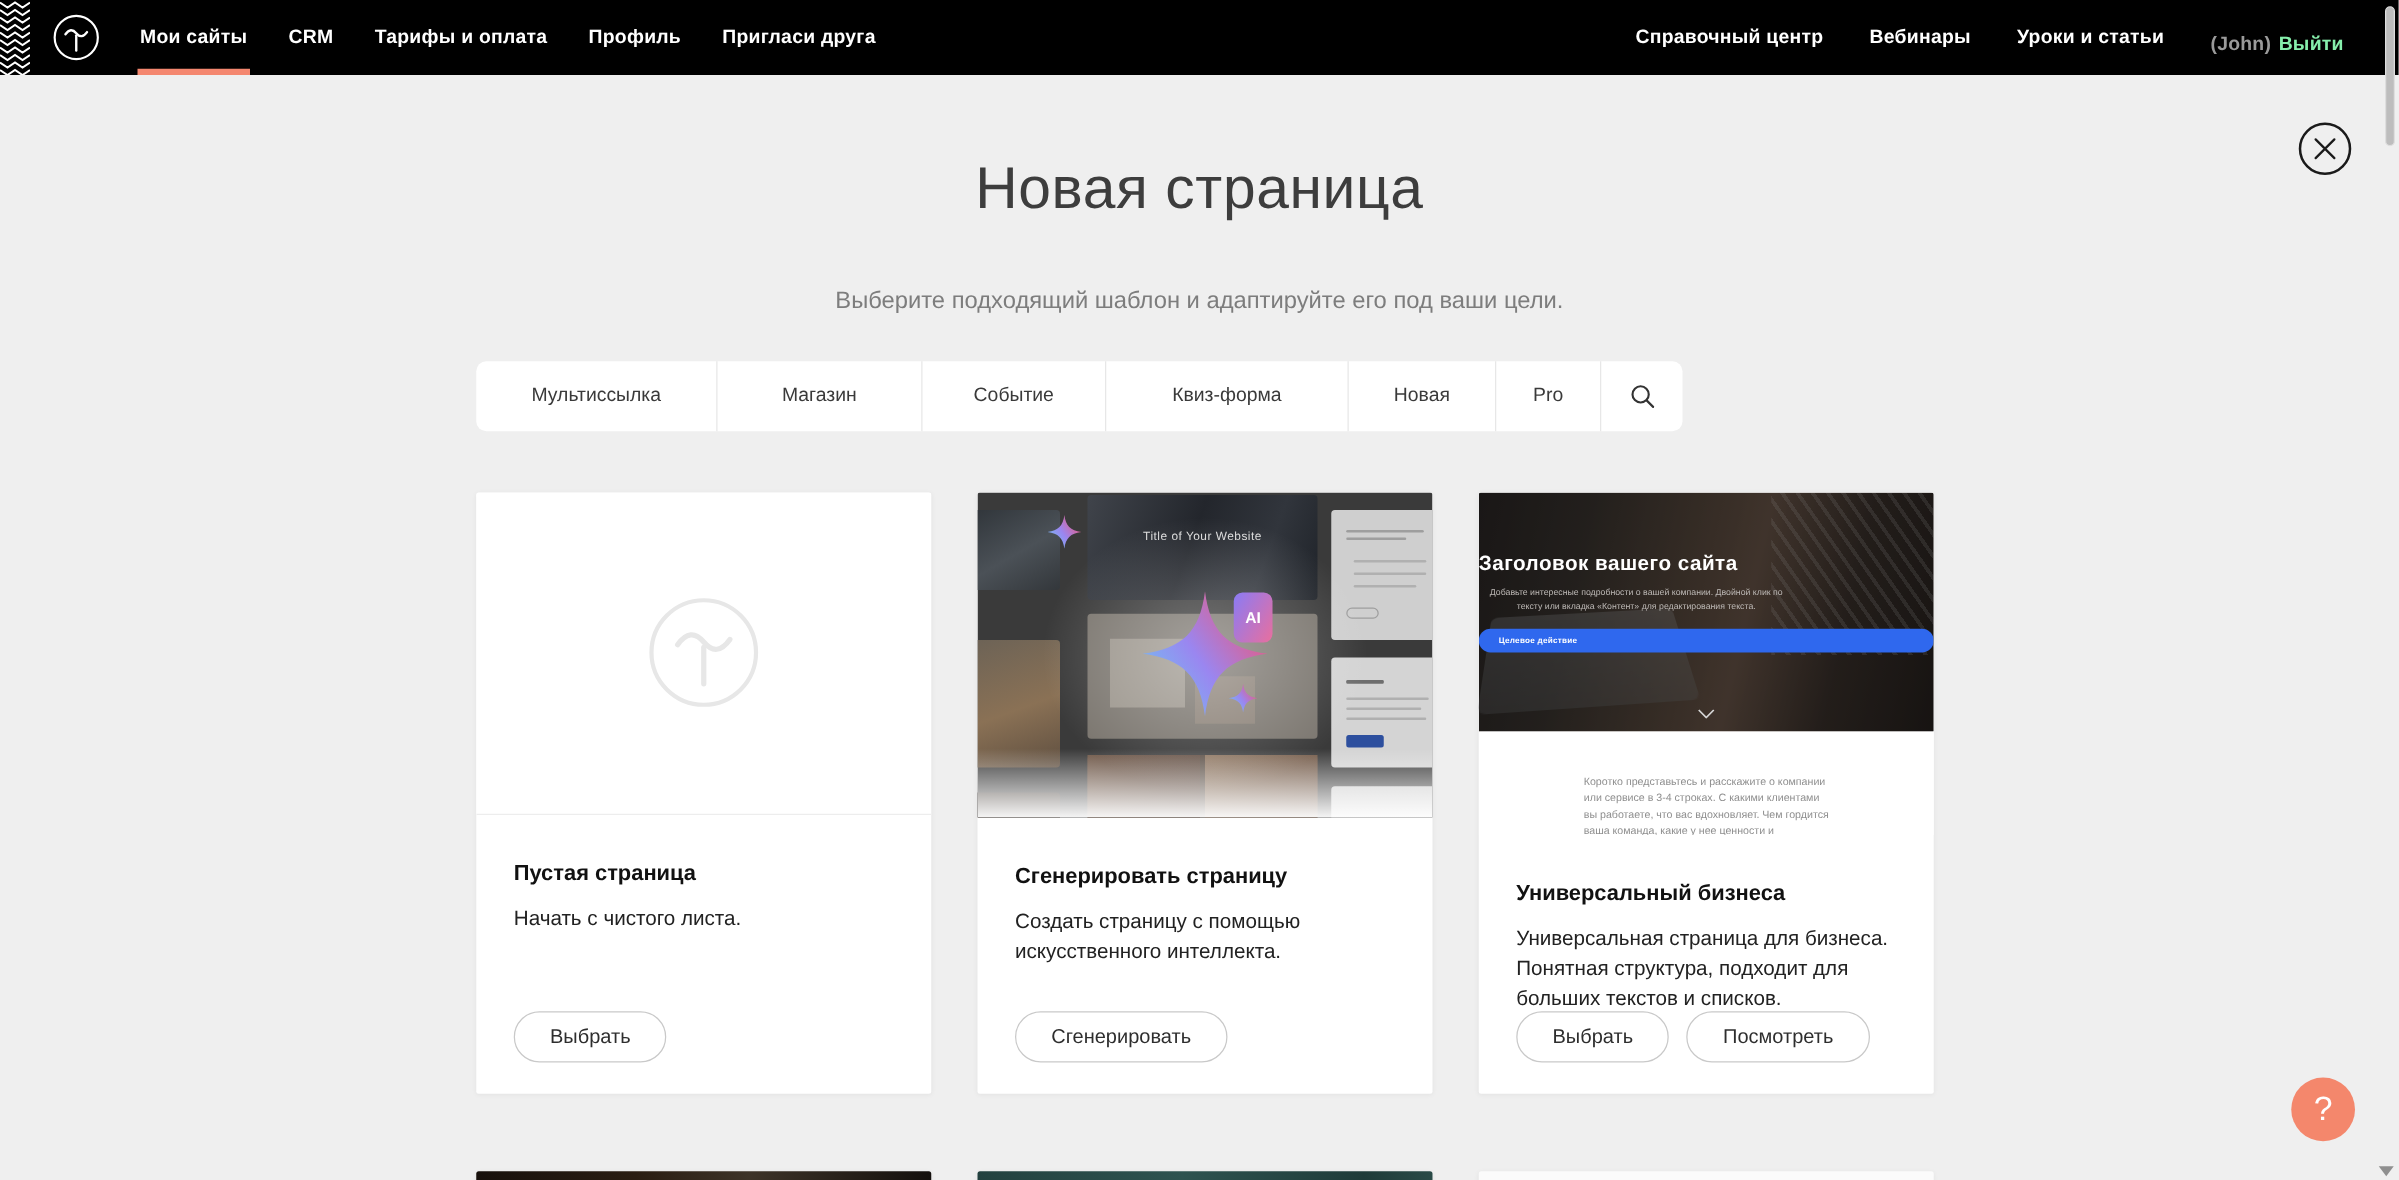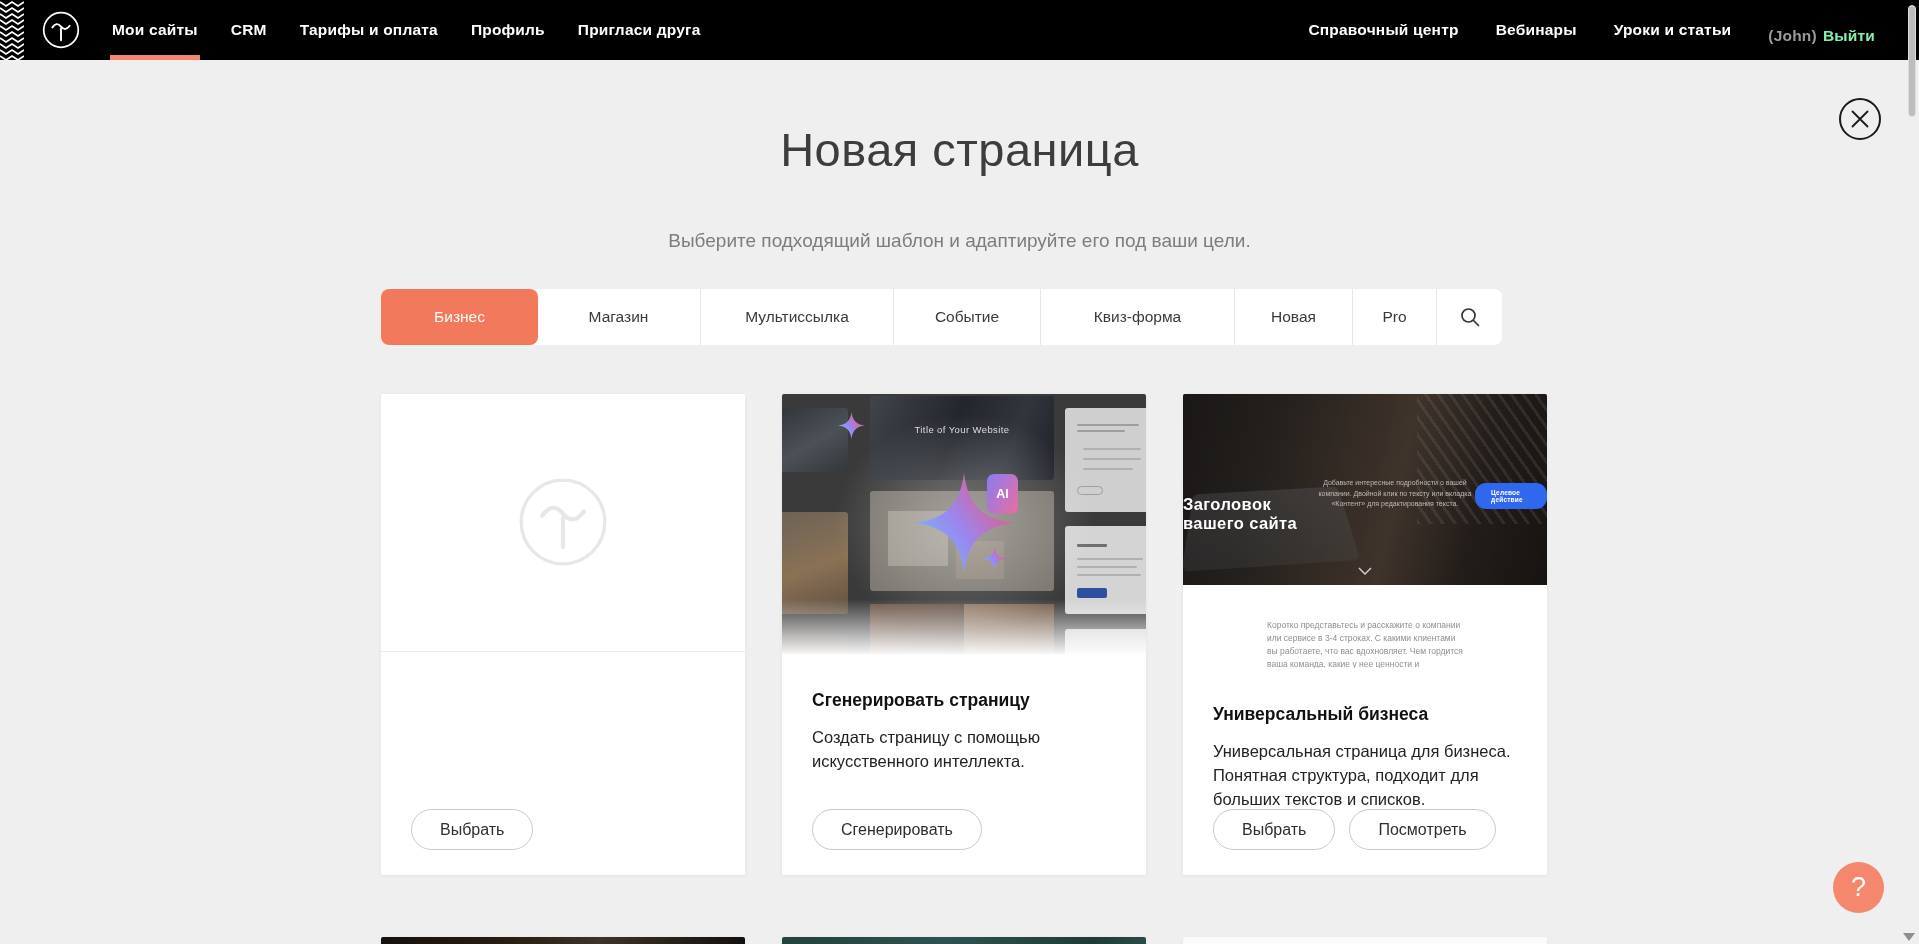--- a/index.html
+++ b/index.html
@@ -133,21 +133,21 @@
   .hero-stripes {
     position:absolute; right:-20px; top:-20px; width:150px; height:150px; opacity:.16;
     background:repeating-linear-gradient(55deg,#fff 0 3px, transparent 3px 10px);
   }
   .hero-laptop {
     position:absolute; left:6px; bottom:18px; width:160px; height:86px; opacity:.28;
     background:linear-gradient(#b7bcc0,#7d8286); transform:perspective(200px) rotateX(30deg) rotate(-4deg);
     border-radius:6px;
   }
   .hero-shade { position:absolute; inset:0; background:rgba(12,10,10,.45); }
-  .hero-inner { position:absolute; inset:0; display:flex; align-items:center; }
+  .hero-inner { position:absolute; inset:0; display:flex; flex-direction:column; }
   .hero-title { margin-top:48px; font-size:16.5px; font-weight:700; color:#fff; letter-spacing:.4px; }
   .hero-sub { margin-top:9px; width:252px; text-align:center; font-size:7px; line-height:1.5; color:#bdb9b6; }
   .hero-btn {
     margin-top:12px; background:#2f68ee; color:#fff; font-size:6.5px; font-weight:700;
     padding:6px 16px; border-radius:11px; cursor:pointer; letter-spacing:.2px;
   }
   .hero-chevron { position:absolute; bottom:10px; left:50%; transform:translateX(-50%); }
   .uni-about { height:83px; background:#fff; overflow:hidden; }
   .uni-about p {
     width:196px; margin:34px auto 0 auto; font-size:8.5px; line-height:13px; color:#8e8e8e;
@@ -214,23 +214,22 @@
   <svg viewBox="0 0 44 44" width="44" height="44">
     <circle cx="22" cy="22" r="20" stroke="#1a1a1a" stroke-width="2" fill="none"></circle>
     <path d="M14.5 14.5l15 15M29.5 14.5l-15 15" stroke="#1a1a1a" stroke-width="1.8" stroke-linecap="round"></path>
   </svg>
 </div>
 
 <h1 class="page-title">Новая страница</h1>
 <div class="page-subtitle">Выберите подходящий шаблон и адаптируйте его под ваши цели.</div>
 
 <div class="tabs">
-  <div class="tab w0 active">Бизнес</div>
+  <div class="tab w2">Мультиссылка</div>
   <div class="tab w1">Магазин</div>
-  <div class="tab w2">Мультиссылка</div>
   <div class="tab w4">Событие</div>
   <div class="tab w3">Квиз-форма</div>
   <div class="tab w5">Новая</div>
   <div class="tab w6">Pro</div>
   <div class="tab search">
     <svg width="22" height="22" viewBox="0 0 22 22">
       <circle cx="9.5" cy="9.5" r="6.5" stroke="#333" stroke-width="1.7" fill="none"></circle>
       <path d="M14.5 14.5l5 5" stroke="#333" stroke-width="1.7" stroke-linecap="round"></path>
     </svg>
   </div>
@@ -238,20 +237,24 @@
 
 <div class="grid">
 
   <div class="card">
     <div class="card-img blank">
       <svg class="watermark" width="92" height="92" viewBox="0 0 44 44">
         <circle cx="22" cy="22" r="20" stroke="#e7e7e7" stroke-width="1.6" fill="none"></circle>
         <path d="M12 19q5-7 10-1t10-1" stroke="#e7e7e7" stroke-width="2" fill="none" stroke-linecap="round"></path>
         <path d="M22 20v14" stroke="#e7e7e7" stroke-width="2" stroke-linecap="round"></path>
       </svg>
+    </div>
+    <div class="card-body">
+      <div class="card-title">Пустая страница</div>
+      <div class="card-desc">Начать с чистого листа.</div>
     </div>
     <div class="card-actions">
       <button class="pill-btn">Выбрать</button>
     </div>
   </div>
 
   <div class="card">
     <div class="card-img ai-img">
       <div class="blk b-p1"></div>
       <div class="blk b-p2"></div>

